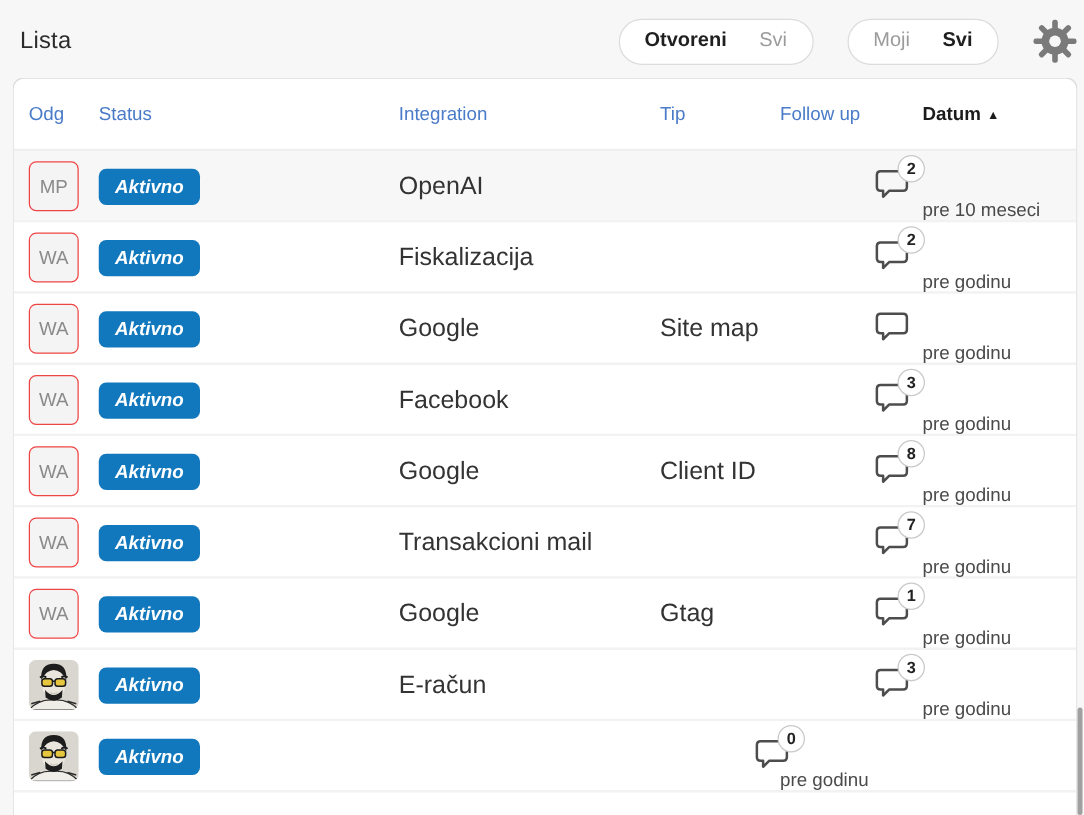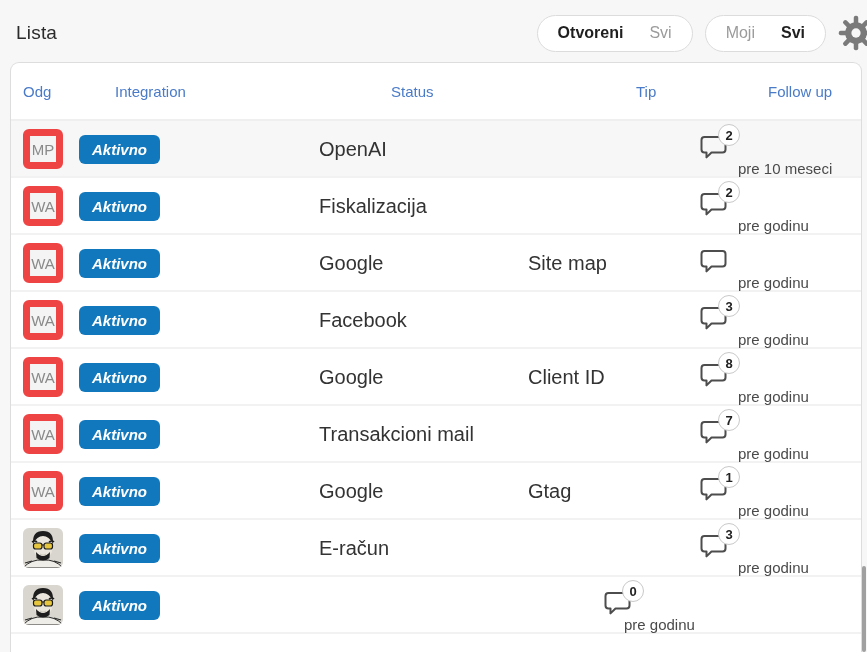--- a/index.html
+++ b/index.html
@@ -10,21 +10,21 @@
     color:#333;
     position:relative;
   }
   
   .topbar {
     display:flex; align-items:center;
     padding:10px 0 0 16px;
     height:56px;
   }
   .page-title { font-size:19px; font-weight:400; color:#2b2b2b; letter-spacing:.2px; }
-  .topbar-right { margin-left:auto; display:flex; align-items:center; gap:12px; padding-right:0; }
+  .topbar-right { margin-left:auto; display:flex; align-items:center; gap:27px; padding-right:12px; }
   .toggle-group {
     display:flex; align-items:center;
     background:#fff;
     border:1px solid #dcdcdc;
     border-radius:19px;
     height:37px;
     padding:0 20px;
     gap:26px;
   }
   .toggle-opt { font-size:16px; color:#9b9b9b; cursor:pointer; white-space:nowrap; }
@@ -44,31 +44,30 @@
   }
   .grid-row {
     display:grid;
     grid-template-columns:56px 240px 209px 96px 114px 1fr;
     align-items:center;
     padding-left:12px;
   }
   .thead {
     height:58px;
     border-bottom:2px solid #efefef;
-    gap:36px;
   }
   .th { font-size:15px; color:#4a7bc8; cursor:pointer; }
   .th.sorted { color:#1c1c1c; font-weight:700; }
   .sort-arrow { font-size:10px; color:#1c1c1c; margin-left:5px; vertical-align:1px; }
   .row { height:57px; background:#fff; border-bottom:2px solid #f2f2f2; cursor:pointer; }
   .row.hl { background:#f7f7f7; }
   .avatar {
     width:40px; height:40px;
     background:#f4f4f4;
-    border:7px solid #ef4444;
+    border:1px solid #ef4444;
     border-radius:6px;
     display:flex; align-items:center; justify-content:center;
     font-size:15px; color:#8a8a8a;
     overflow:hidden;
   }
   .avatar.photo { border:none; }
   .avatar.photo svg { width:40px; height:40px; display:block; }
   .status-badge {
     display:inline-block;
     background:#1278bd;
@@ -140,22 +139,22 @@
           <circle cx="12" cy="12" r="3.1" fill="#f7f7f7"></circle>
         </g>
       </svg>
     </div>
   </div>
 </div>
 
 <div class="card">
   <div class="grid-row thead">
       <div class="th">Odg</div>
+      <div class="th">Status</div>
       <div class="th">Integration</div>
-      <div class="th">Status</div>
       <div class="th">Tip</div>
       <div class="th">Follow up</div>
       <div class="th sorted">Datum<span class="sort-arrow">▲</span></div>
     </div>
   <div>
   <div class="grid-row row hl">
     <div>
       <div class="avatar">MP</div>
     </div>
     <div>

